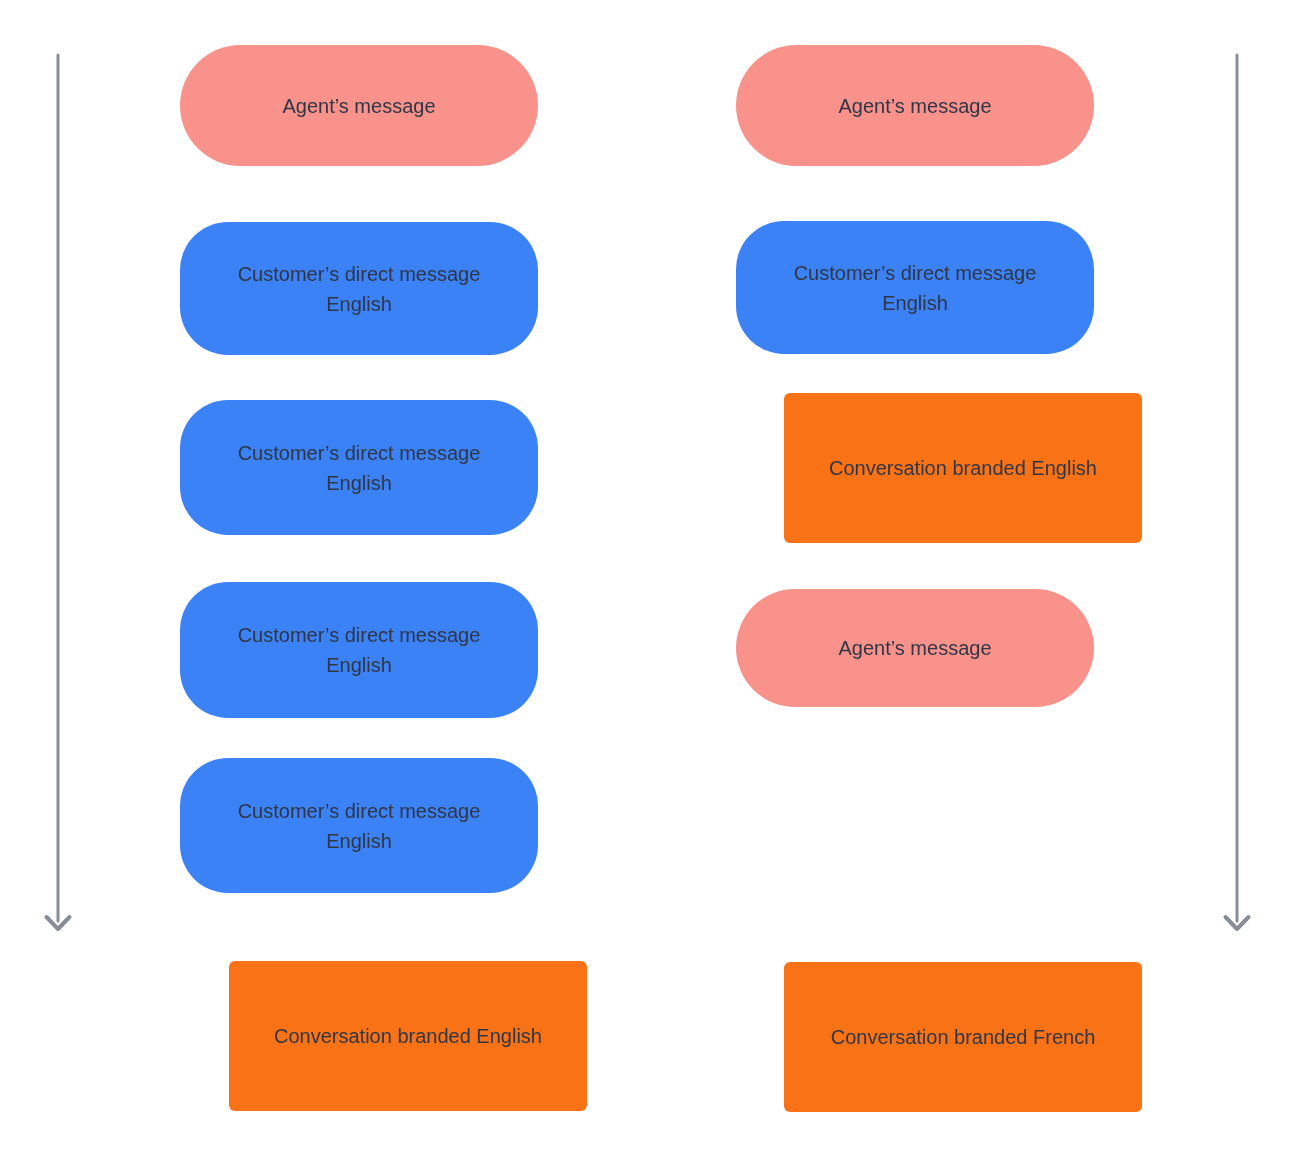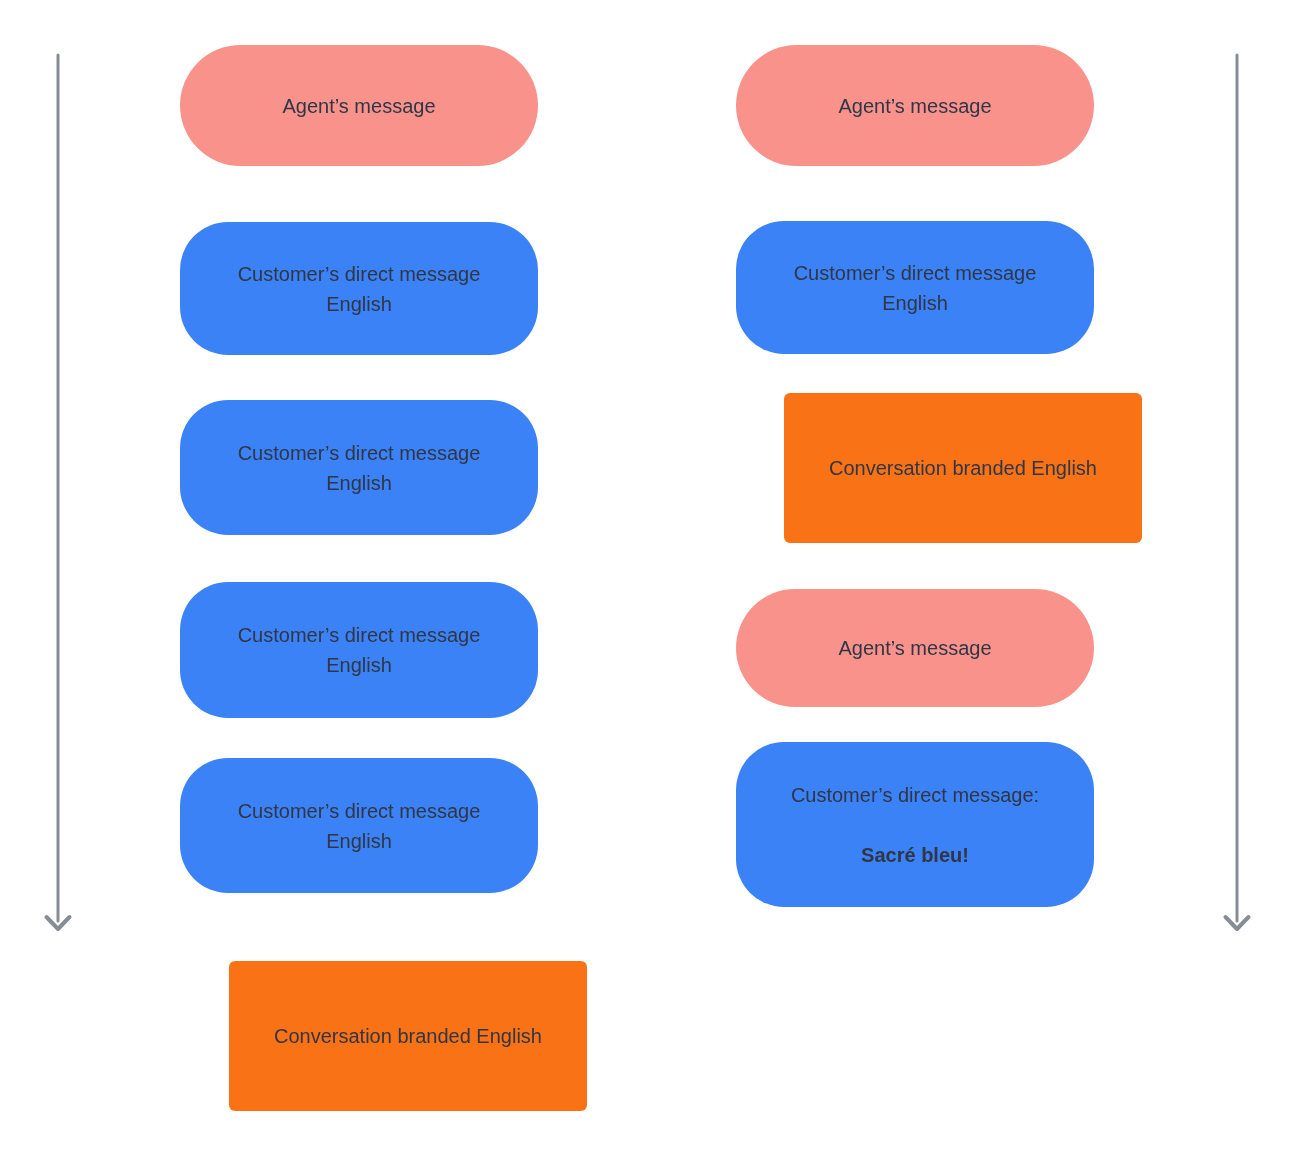--- a/index.html
+++ b/index.html
@@ -107,19 +107,18 @@
   </div>
 
   <div class="bubble branded" style="left:736px; top:393px; height:150px;">
     <span class="line">Conversation branded English</span>
   </div>
 
   <div class="bubble agent" style="left:736px; top:589px; height:118px; border-radius:59px;">
     <span class="line">Agent’s message</span>
   </div>
 
-  <div class="bubble customer spaced" style="left:736px; top:742px; height:165px;">
-    <span class="line">Customer’s direct message:</span>
-    <span class="line bold">Sacré bleu!</span>
+
+  <div class="bubble branded" style="left:736px; top:962px; height:150px;">
+    <span class="line">Conversation branded French</span>
   </div>
-
 
 </div>
 
 </body></html>

